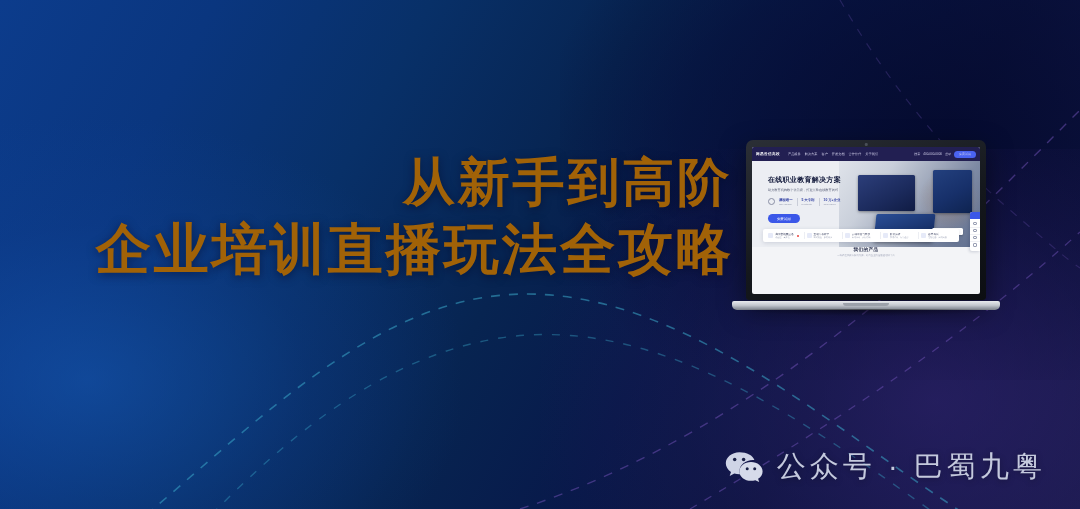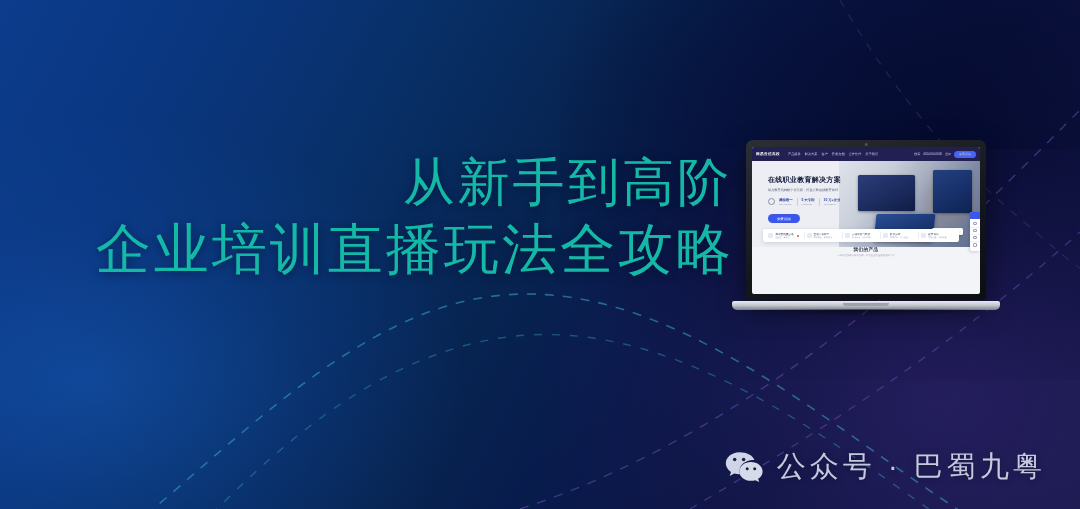--- a/index.html
+++ b/index.html
@@ -25,21 +25,21 @@
     position:absolute;right:-180px;bottom:-200px;width:720px;height:560px;
     background:radial-gradient(ellipse at 55% 45%,rgba(52,36,112,.55) 0%,rgba(34,26,86,.3) 45%,rgba(18,20,66,0) 74%);
   }
   .deco{position:absolute;inset:0;pointer-events:none;}
   
   .headline{
     position:absolute;left:0;top:152px;width:740px;
     text-align:right;z-index:6;
   }
   .hl-line{
-    display:block;color:#14b8a6;font-weight:400;
+    display:block;color:#a16207;font-weight:700;
     letter-spacing:.055em;line-height:1.18;
     text-shadow:0 2px 10px rgba(0,10,40,.55);
     white-space:nowrap;
   }
   .hl-1{font-size:52px;padding-right:8px;}
   .hl-2{font-size:55px;padding-right:6px;margin-top:4px;padding-left:45px;}
   
   .laptop{position:absolute;left:732px;top:140px;width:268px;height:178px;z-index:5;}
   .lid{
     position:absolute;left:14px;top:0;width:240px;height:160px;

